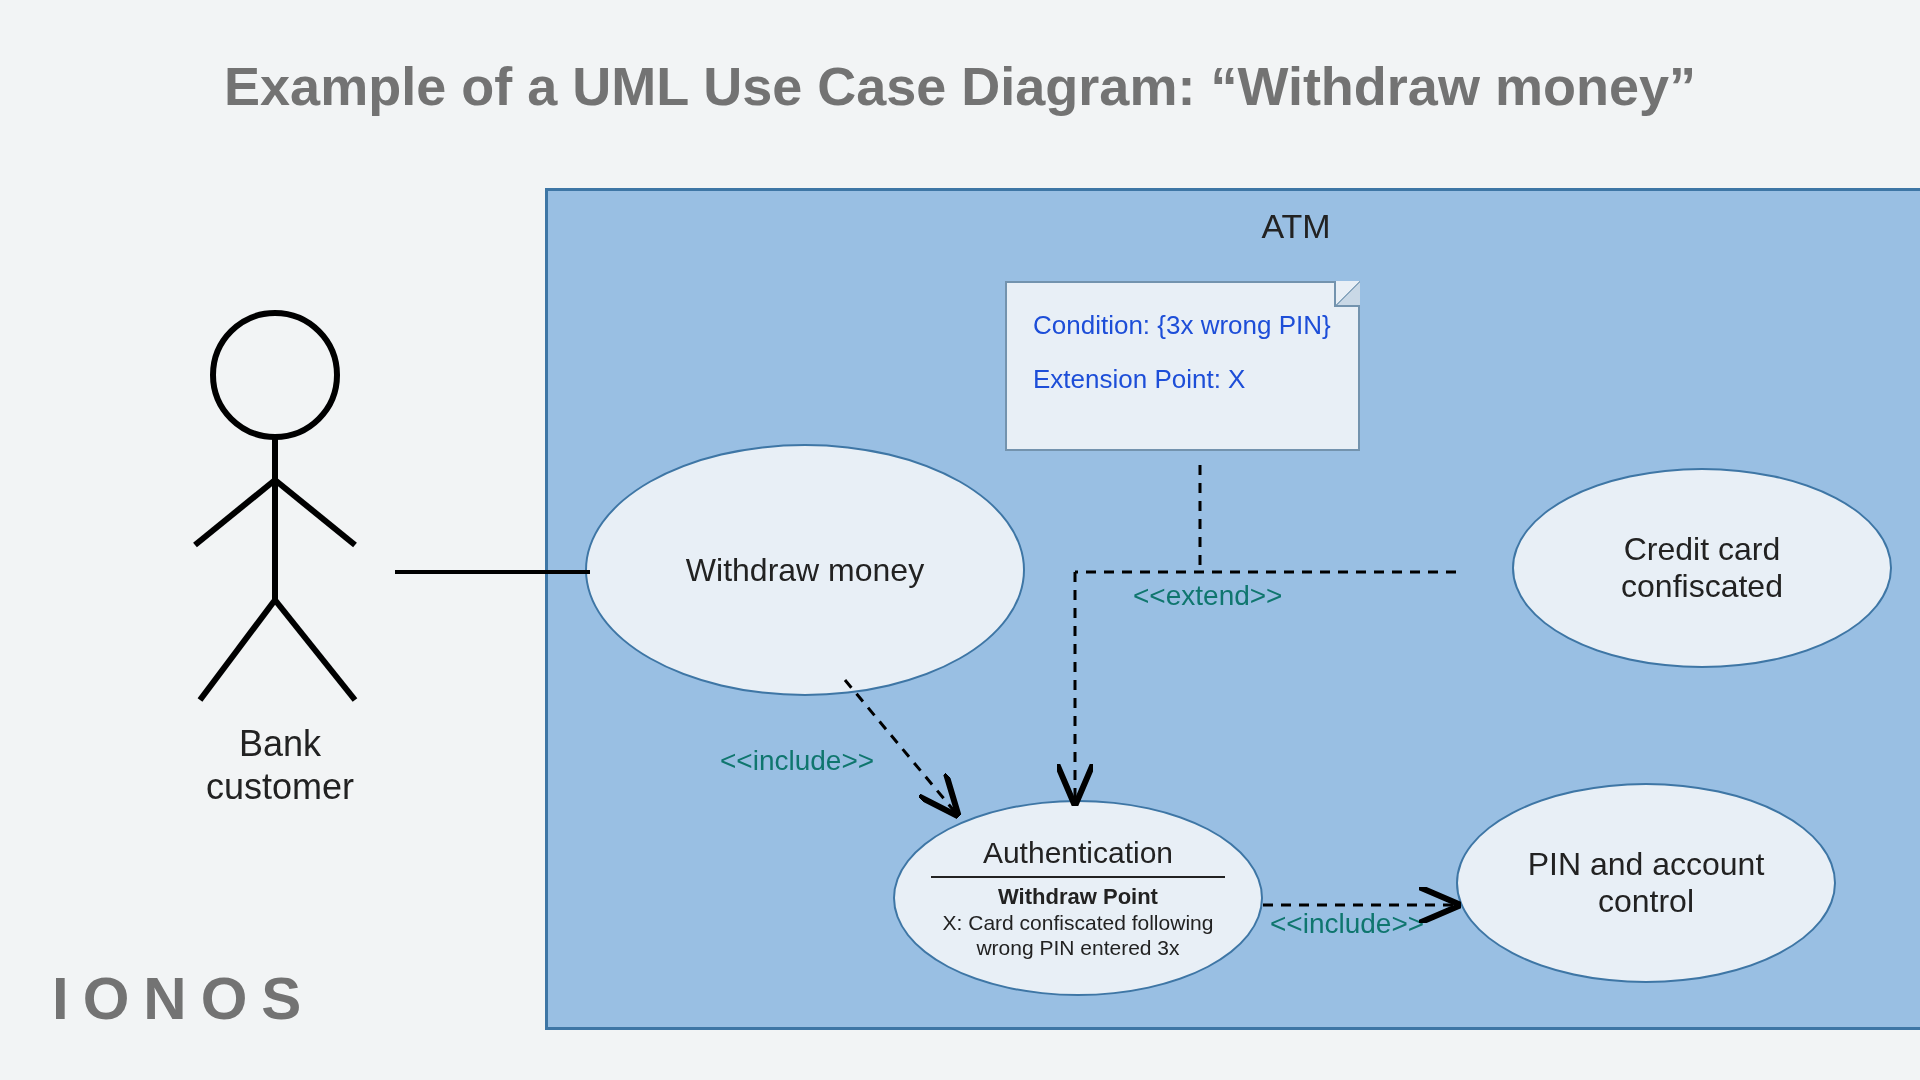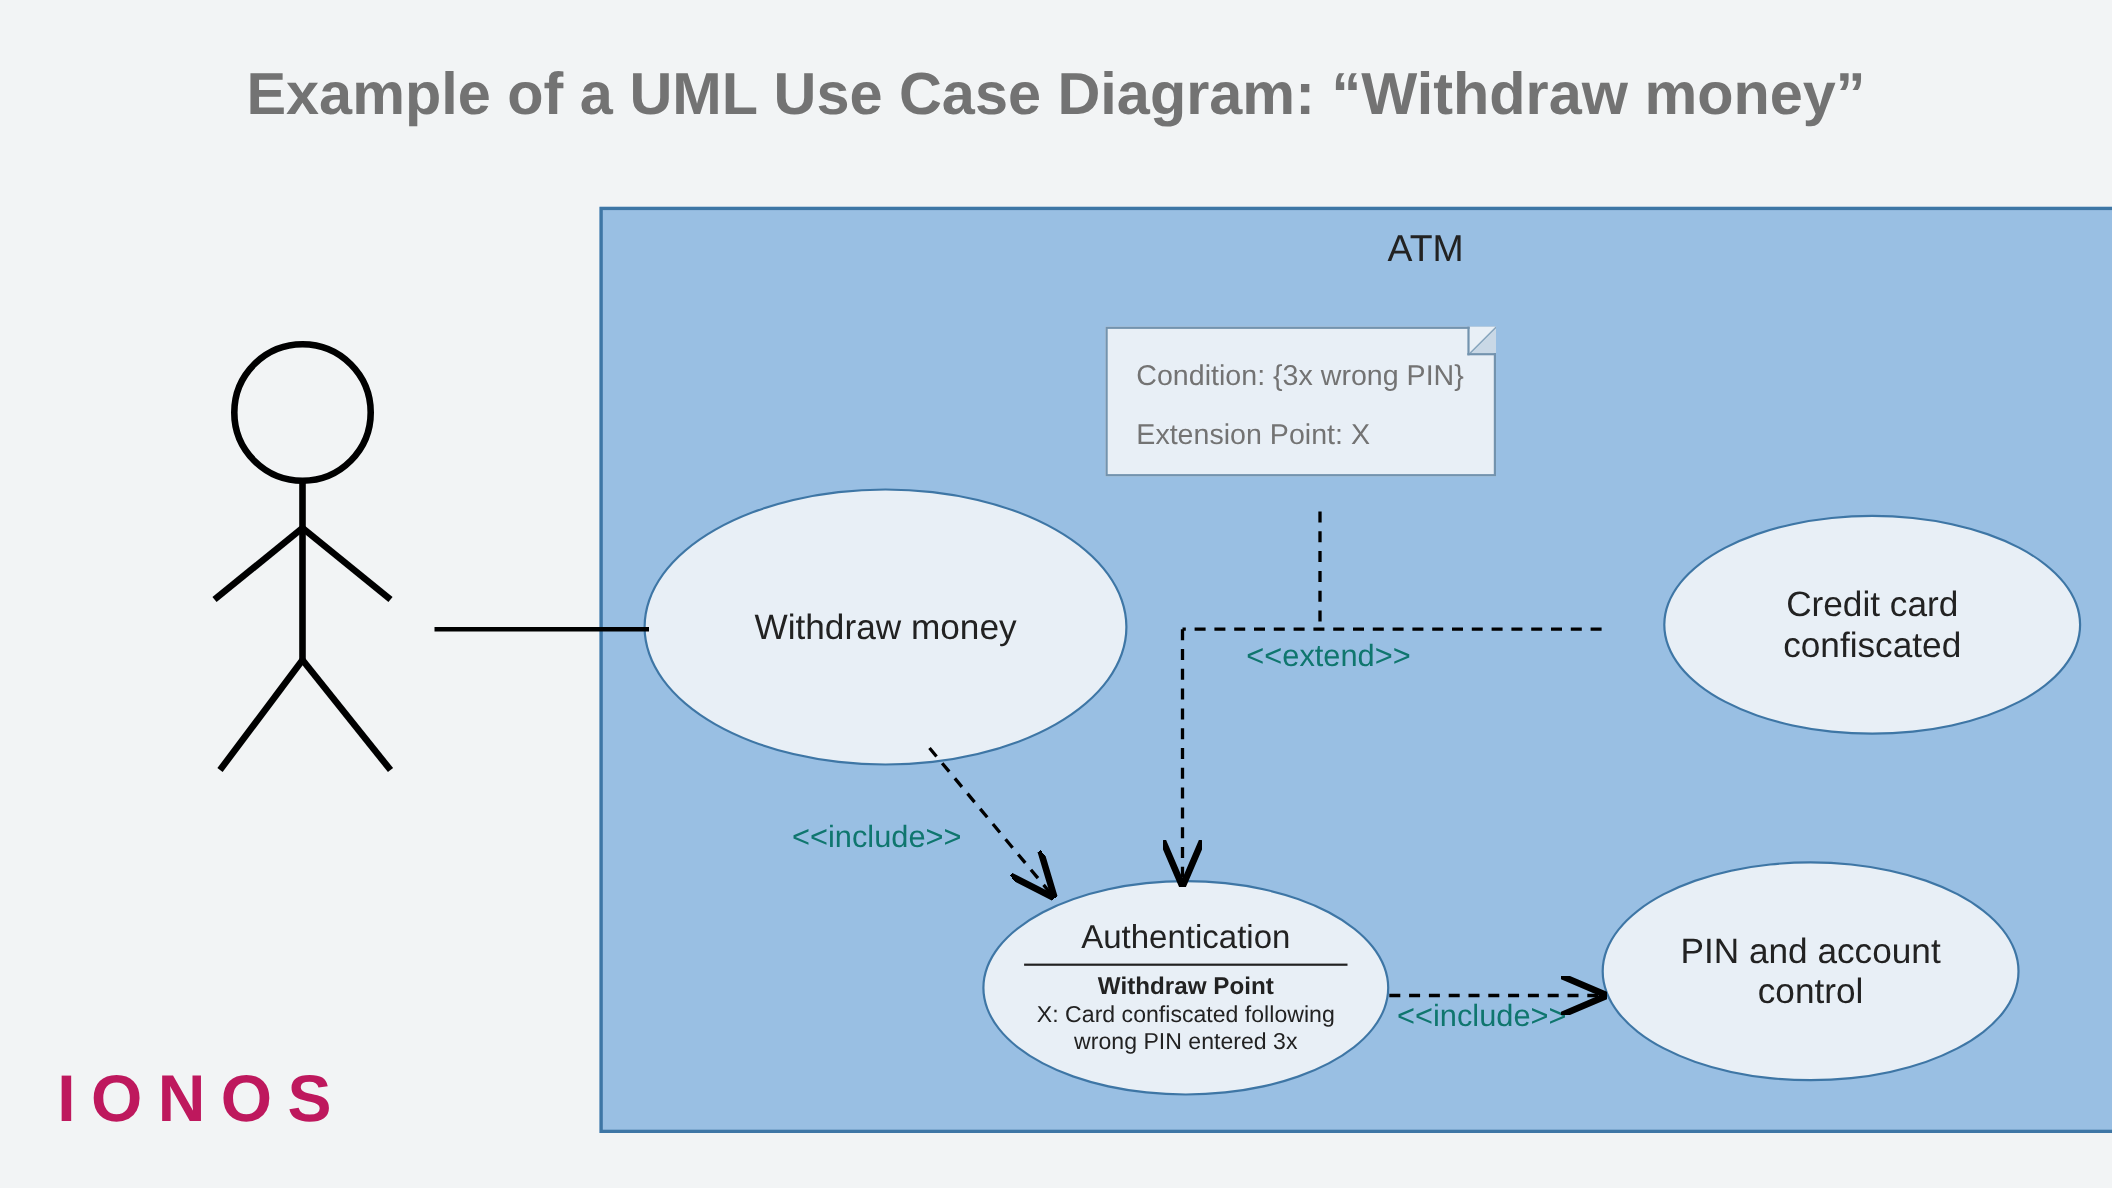--- a/index.html
+++ b/index.html
@@ -41,29 +41,29 @@
     top: 16px;
     left: 0;
     width: 100%;
     text-align: center;
     font-size: 34px;
     color: #222;
   }
   .note {
     position: absolute;
     left: 1005px;
-    top: 297px;
+    top: 281px;
     width: 355px;
-    height: 136px;
+    height: 170px;
     background: #e8eff6;
     border: 2px solid #7393ae;
     box-sizing: border-box;
     padding: 22px 26px;
     font-size: 26px;
-    color: #737373;
+    color: #1d4ed8;
     line-height: 1.55;
   }
   .note .fold {
     position: absolute;
     top: -2px;
     right: -2px;
     width: 26px;
     height: 26px;
     background: linear-gradient(135deg, #e8eff6 0 48%, #88a6be 50% 52%, #c9d8e6 54% 100%);
     border-left: 2px solid #7393ae;
@@ -116,21 +116,21 @@
   .lbl-include2 { left: 1270px; top: 908px; }
   .lbl-extend   { left: 1133px; top: 580px; }
 
   .logo {
     position: absolute;
     left: 52px;
     top: 964px;
     font-size: 60px;
     font-weight: 700;
     letter-spacing: 14px;
-    color: #be185d;
+    color: #737373;
     font-family: Arial, sans-serif;
   }
 
   svg.lines {
     position: absolute;
     left: 0;
     top: 0;
     width: 1920px;
     height: 1080px;
     pointer-events: none;
@@ -166,20 +166,24 @@
     <span style="padding:0 30px;">PIN and account control</span>
   </div>
 
   <div class="usecase uc-auth">
     <div class="auth-title">Authentication</div>
     <div class="auth-divider"></div>
     <div class="ext-header">Withdraw Point</div>
     <div class="ext-body">X: Card confiscated following wrong PIN entered 3x</div>
   </div>
 
+  <div class="actor-label">
+    <span style="white-space:pre-line;">Bank
+customer</span>
+  </div>
 
   <div class="rel-label lbl-include1">&lt;&lt;include&gt;&gt;</div>
   <div class="rel-label lbl-include2">&lt;&lt;include&gt;&gt;</div>
   <div class="rel-label lbl-extend">&lt;&lt;extend&gt;&gt;</div>
 
   <div class="logo">IONOS</div>
 
   <svg class="lines">
     <defs>
       <marker id="arrow" markerWidth="14" markerHeight="12" refX="12" refY="6" orient="auto">

